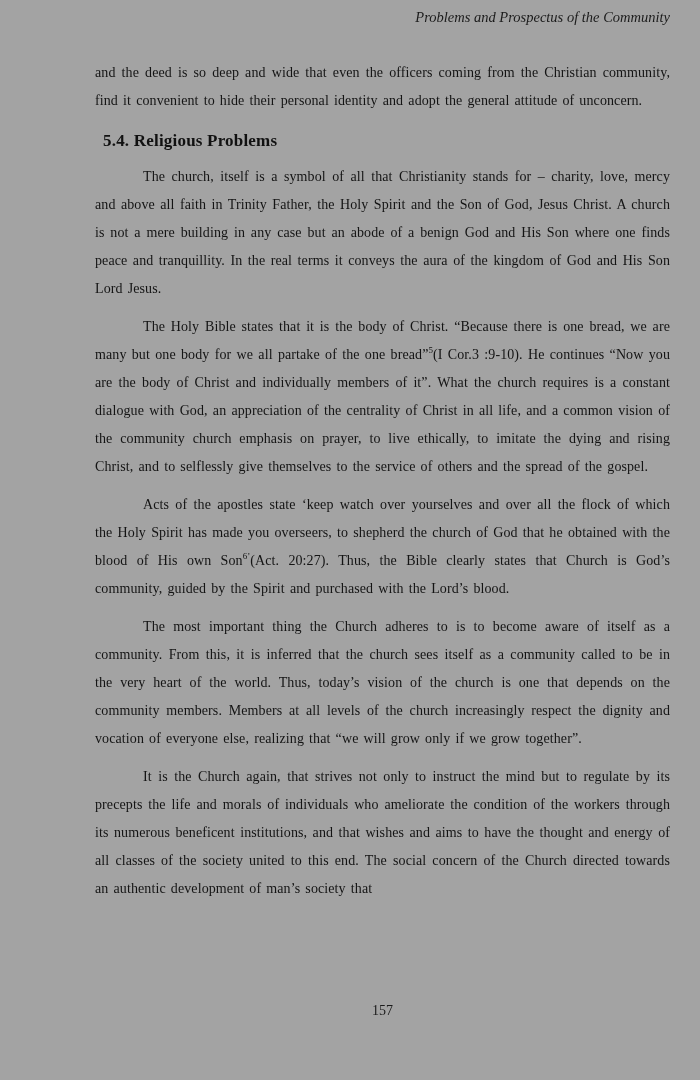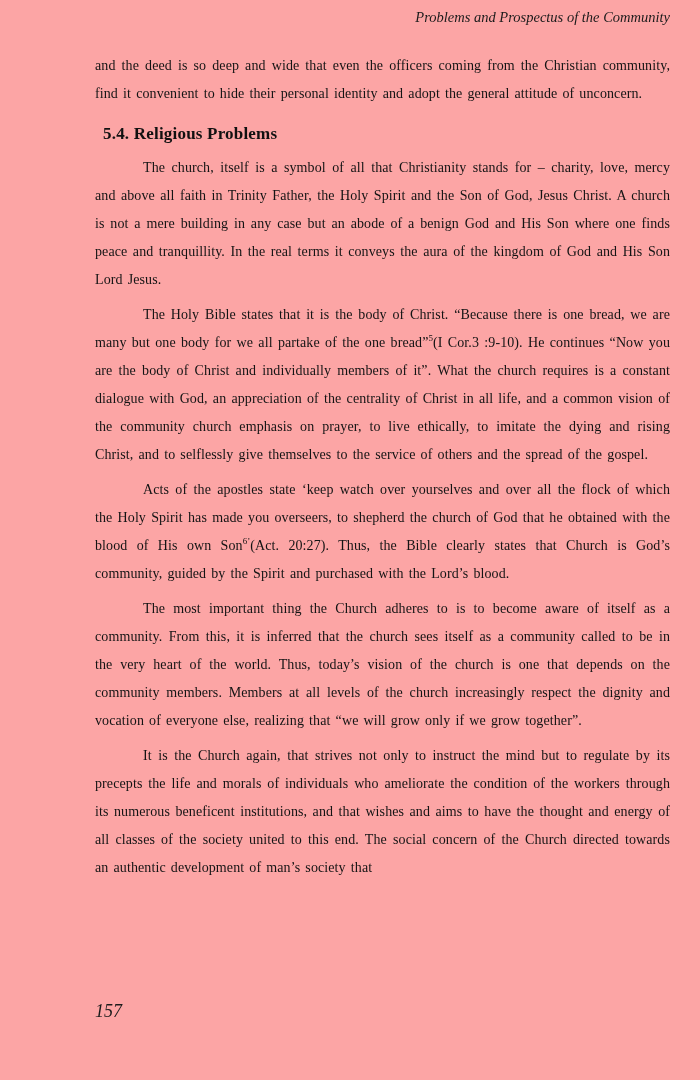--- a/index.html
+++ b/index.html
@@ -4,21 +4,21 @@
 <style>
   html, body {
     margin: 0;
     padding: 0;
     background: #ffffff;
   }
   .page {
     position: relative;
     width: 700px;
     height: 1080px;
-    background: #fca5a5;
+    background: #a3a3a3;
     font-family: "Liberation Serif", "DejaVu Serif", serif;
     color: #141414;
     overflow: hidden;
   }
   .running-header {
     position: absolute;
     top: 8px;
     right: 30px;
     font-style: italic;
     font-size: 14.5px;
@@ -26,21 +26,21 @@
     color: #1b1b1b;
     white-space: nowrap;
   }
   .body-column {
     position: absolute;
     left: 95px;
     top: 49px;
     width: 575px;
   }
   .body-column p {
-    margin: 3px 0 7px 0;
+    margin: 10px 0 7px 0;
     font-size: 14px;
     line-height: 28px;
     text-align: justify;
     text-indent: 48px;
     word-spacing: 1.5px;
     letter-spacing: 0.1px;
   }
   .body-column p.no-indent {
     text-indent: 0;
   }
@@ -56,24 +56,24 @@
     font-weight: bold;
     line-height: 24px;
     color: #111111;
     letter-spacing: 0.2px;
   }
   .page-number {
     position: absolute;
     top: 1001px;
     left: 95px;
     width: 575px;
-    font-size: 18px;
+    text-align: center;
+    font-size: 14px;
     line-height: 20px;
     color: #1b1b1b;
-    font-style: italic;
   }
 </style>
 </head>
 <body>
 
 <div class="page">
 
   <div class="running-header">Problems and Prospectus of the Community</div>
 
   <div class="body-column">

